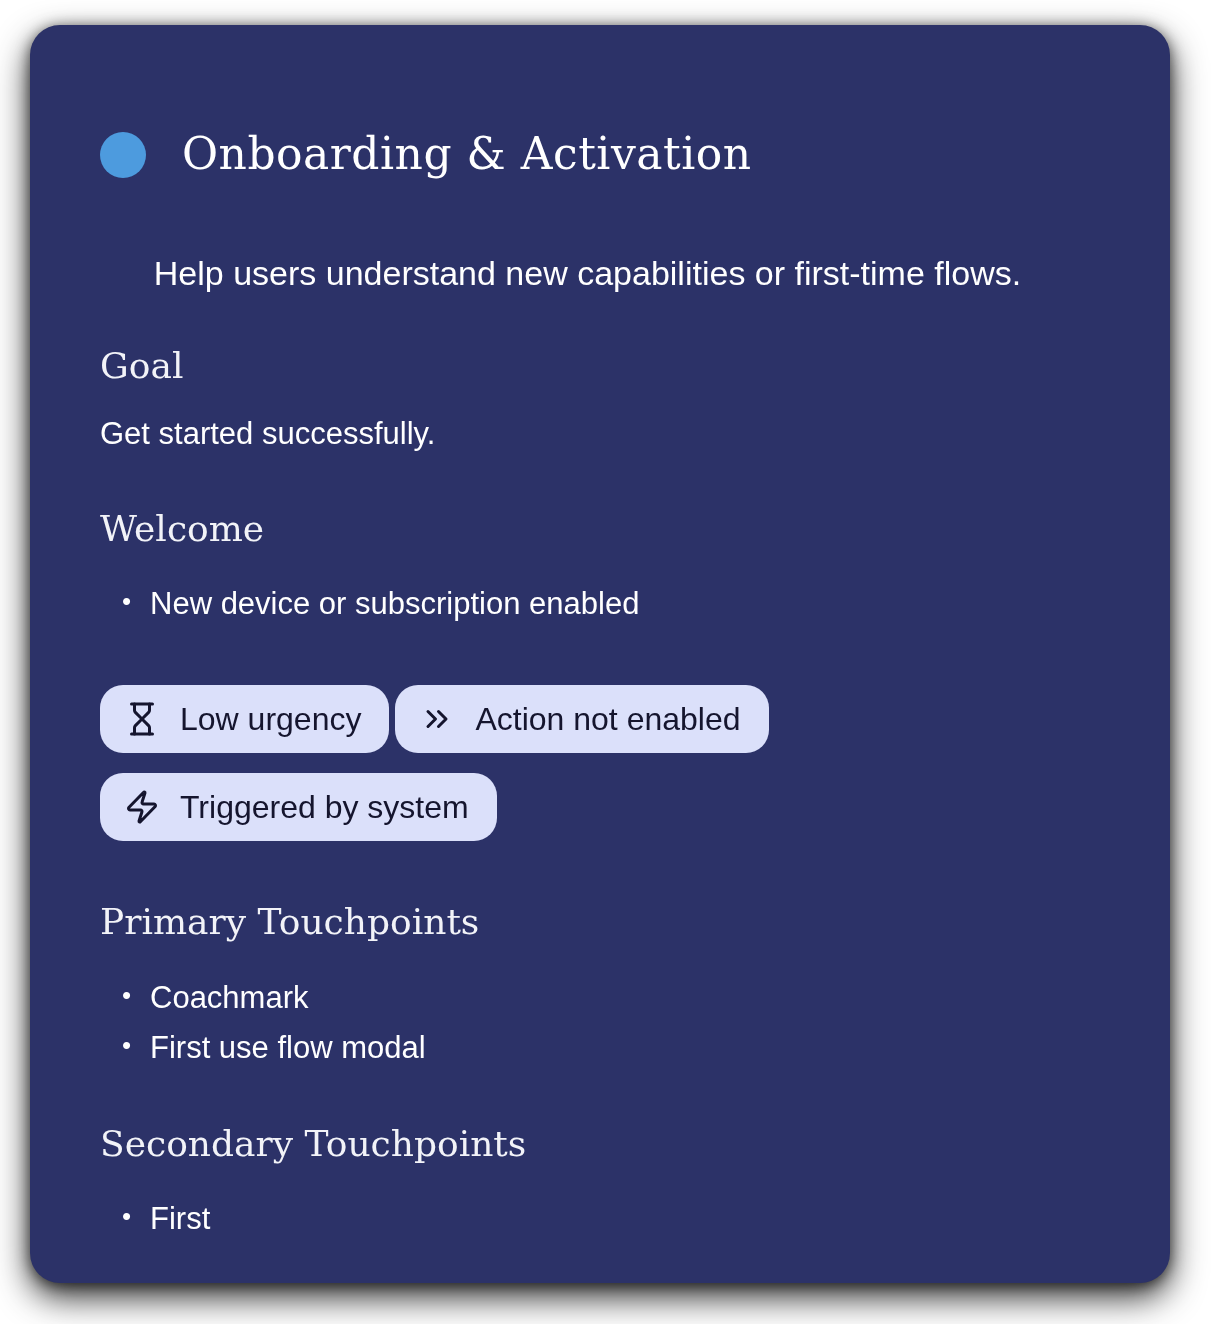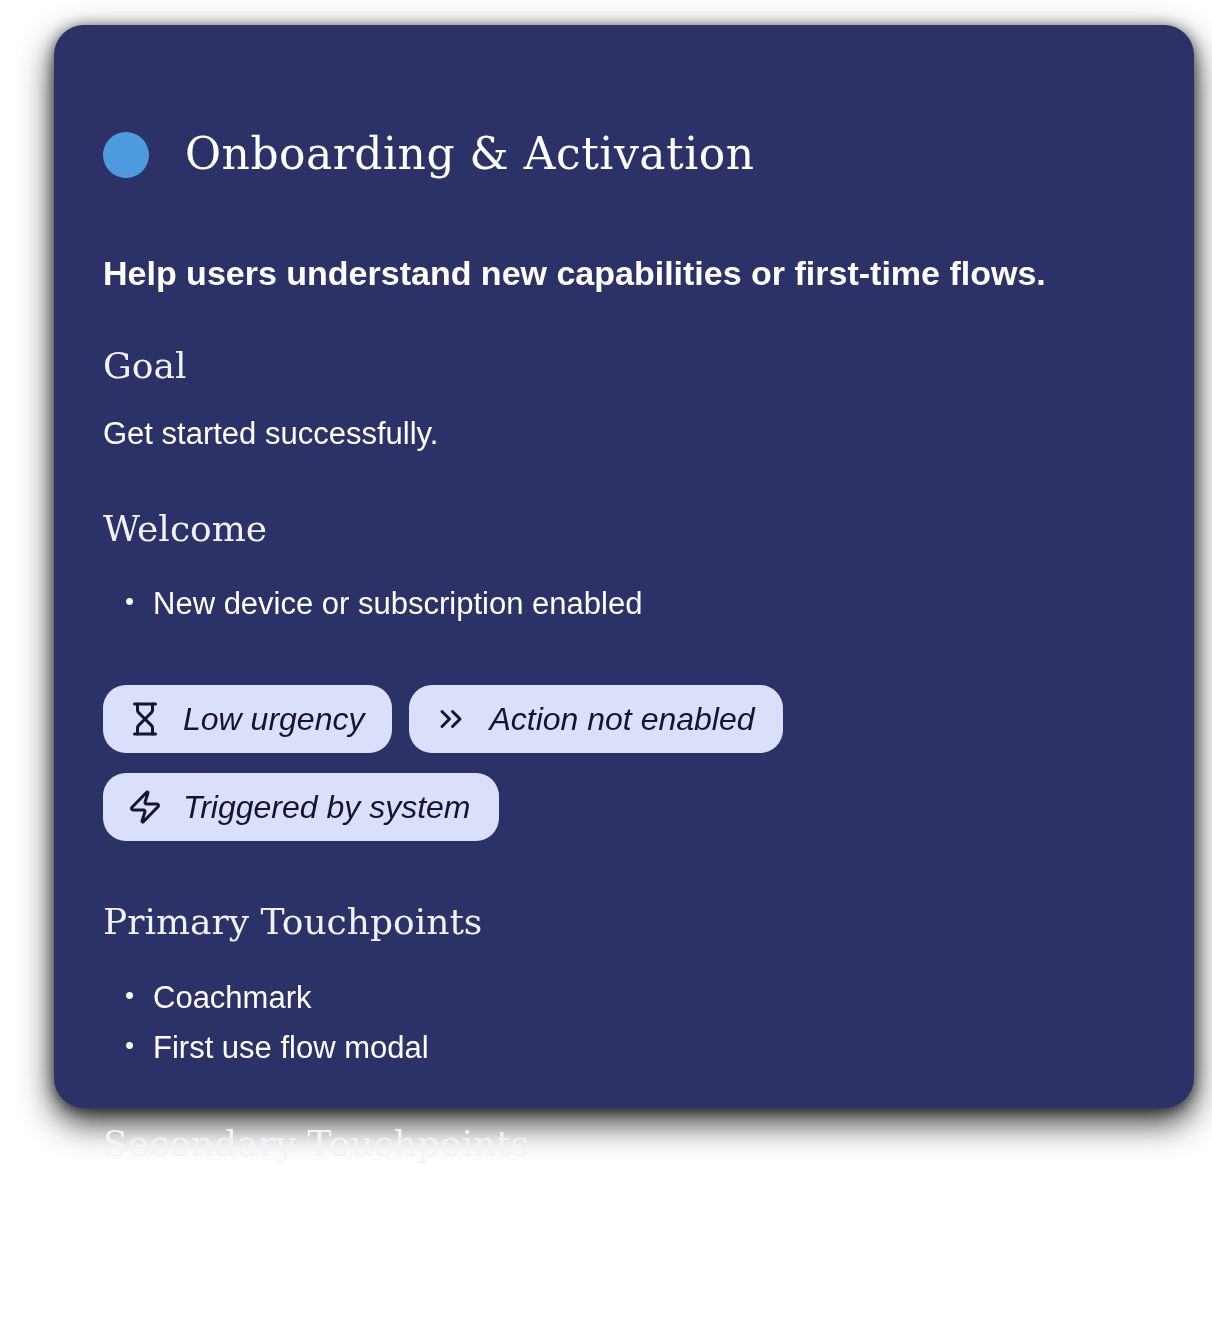--- a/index.html
+++ b/index.html
@@ -14,26 +14,25 @@
   body{
     width:1212px; height:1324px;
     background:#ffffff;
     font-family:"Liberation Sans", sans-serif;
     position:relative;
     overflow:hidden;
   }
   .card{
     position:absolute;
     left:30px; top:25px;
-    width:1140px; height:1083px;
+    width:1140px; height:1258px;
     background:var(--card-bg);
     border-radius:30px;
     box-shadow:0 14px 34px rgba(0,0,0,0.82), 0 2px 14px rgba(0,0,0,0.55);
-    padding:76px 58px 0 49px;
-    margin-left:24px;
+    padding:76px 58px 0 70px;
   }
   .header-row{
     display:flex;
     align-items:center;
     gap:36px;
   }
   .accent-dot{
     width:46px; height:46px;
     border-radius:50%;
     background:var(--accent);
@@ -46,21 +45,22 @@
     color:var(--text);
     letter-spacing:0.5px;
     line-height:1.1;
   }
   .card-desc{
     margin-top:40px;
     max-width:975px;
     font-size:34px;
     line-height:1.48;
     color:var(--text);
-    font-weight:700;
+    font-weight:400;
+    text-align:center;
   }
   .section-heading{
     font-family:"DejaVu Serif", serif;
     font-size:36px;
     font-weight:500;
     color:#f2f3f8;
     line-height:1.15;
   }
   .goal-heading{ margin-top:46px; }
   .goal-text{
@@ -86,23 +86,22 @@
     position:absolute;
     left:22px;
     top:1px;
     font-size:26px;
     color:var(--text);
   }
   .badges{
     margin-top:56px;
     display:flex;
     flex-wrap:wrap;
-    gap:20px 17px;
+    gap:20px 6px;
     max-width:860px;
-    font-style:italic;
   }
   .badge{
     display:inline-flex;
     align-items:center;
     gap:20px;
     height:68px;
     padding:0 28px 0 24px;
     background:var(--badge-bg);
     border-radius:23px;
     color:var(--badge-text);

